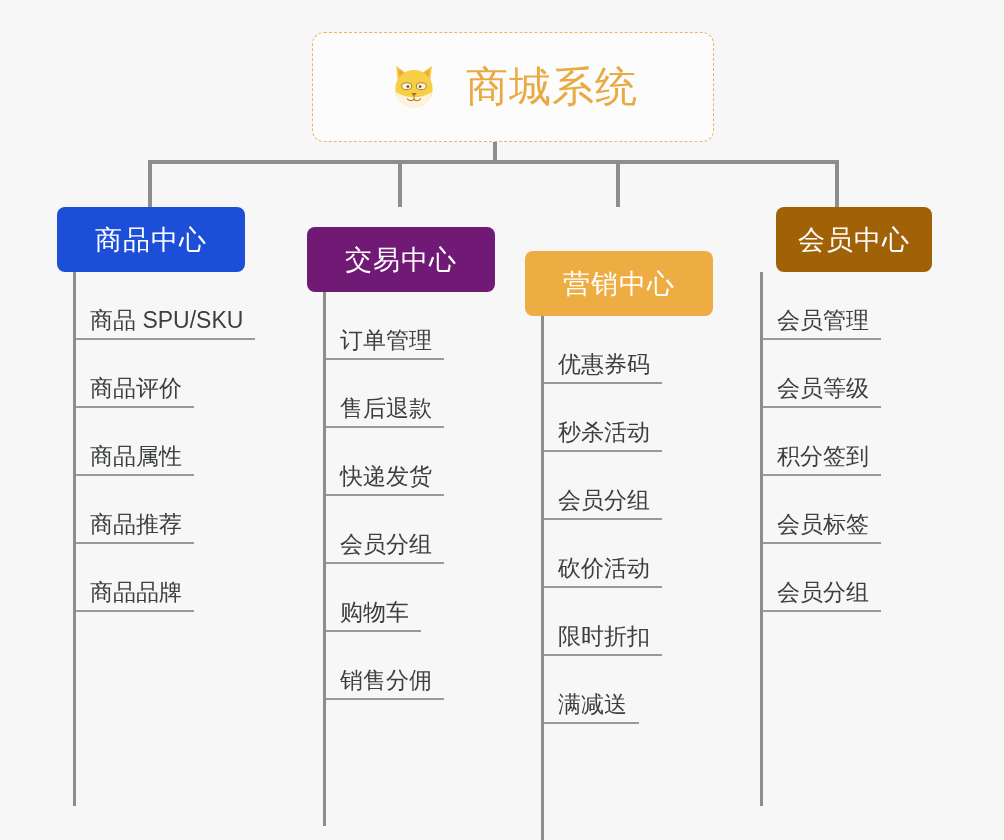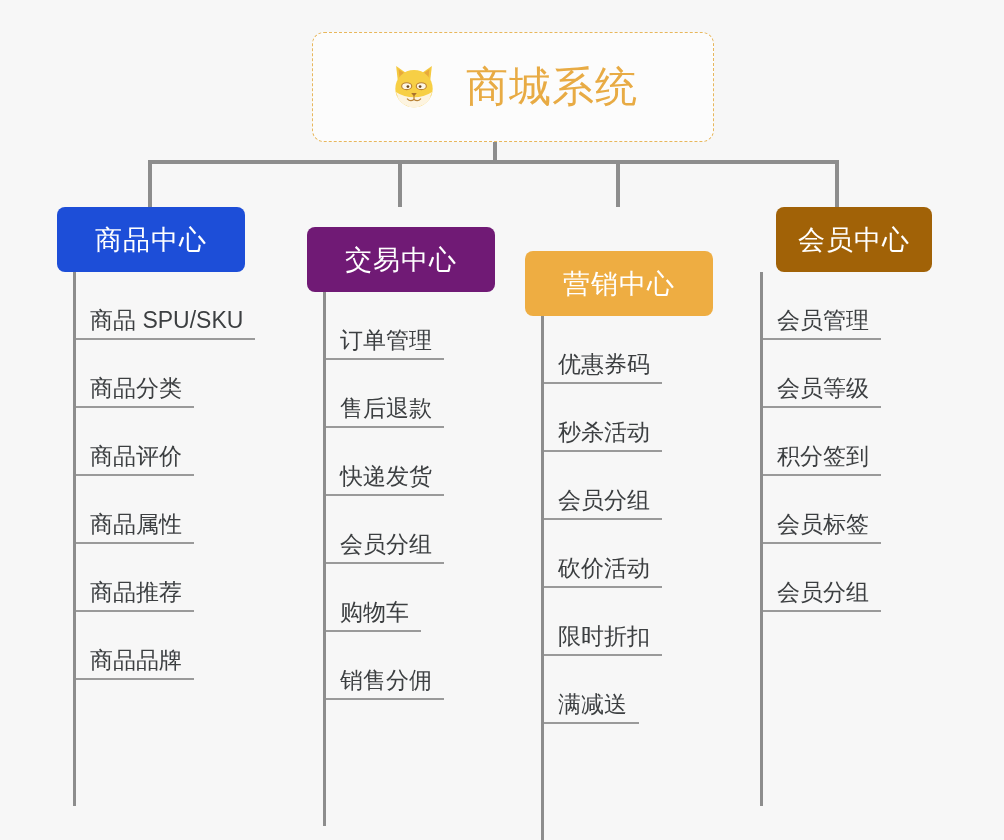--- a/index.html
+++ b/index.html
@@ -153,23 +153,20 @@
     <div class="col-header" style="background:#1d4ed8;">
       <span>商品中心</span>
     </div>
     <div class="leaf-area">
       <div class="leaf-trunk" style="height:534px;"></div>
       <ul class="leaf-list">
         <li class="leaf-item">
             <span class="leaf-label">商品 SPU/SKU</span>
           </li>
         <li class="leaf-item">
-            <span class="leaf-label">商品分类</span>
-          </li>
-        <li class="leaf-item">
             <span class="leaf-label">商品评价</span>
           </li>
         <li class="leaf-item">
             <span class="leaf-label">商品属性</span>
           </li>
         <li class="leaf-item">
             <span class="leaf-label">商品推荐</span>
           </li>
         <li class="leaf-item">
             <span class="leaf-label">商品品牌</span>

